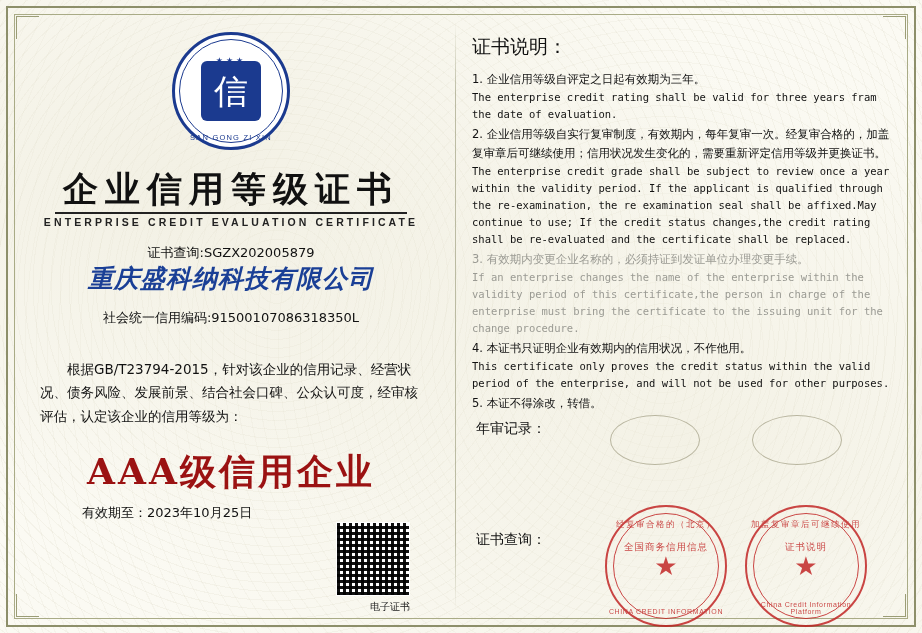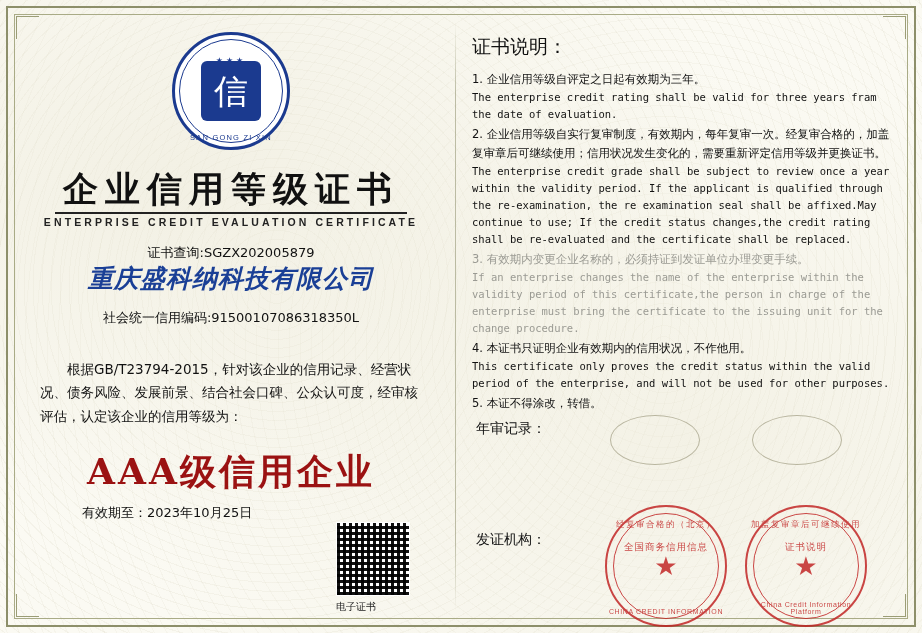--- a/index.html
+++ b/index.html
@@ -116,21 +116,21 @@
     position:absolute;left:60px;top:478px;text-align:left;
     font-size:13px;color:#111;font-family:"DejaVu Sans",sans-serif;line-height:2.05;
   }
   .inquiry{
     position:absolute;left:50px;top:556px;text-align:left;
     font-size:9.5px;color:#2a2a2a;line-height:1.55;font-family:"DejaVu Sans",sans-serif;
   }
   .inquiry .url{color:#1d3fa0;}
   
   .qr-wrap{
-    position:absolute;right:30px;top:500px;text-align:left;padding-left:48px;
+    position:absolute;right:30px;top:500px;text-align:right;padding-left:48px;
   }
   .qr{
     width:72px;height:72px;
     background-color:#fff;
     background-image:
       repeating-linear-gradient(90deg,#111 0 3px,#fff 3px 6px),
       repeating-linear-gradient(0deg,#111 0 3px,#fff 3px 6px);
     background-blend-mode:multiply;
     border:1px solid #fff;
   }
@@ -266,21 +266,21 @@
     </div>
     <div class="r-item">
       <div class="r-cn">5. 本证不得涂改，转借。</div>
     </div>
   </div>
 
   <div class="annual">年审记录：</div>
   <div class="ellipse e1"></div>
   <div class="ellipse e2"></div>
 
-  <div class="issuer-label">发证机构：</div>
+  <div class="issuer-label">证书查询：</div>
 
   <div class="seal s1">
     <div class="inner"></div>
     <div class="top-txt">经复审合格的（北京）</div>
     <div class="mid-txt">全国商务信用信息</div>
     <div class="star">★</div>
     <div class="bot-txt">CHINA CREDIT INFORMATION</div>
   </div>
 
   <div class="seal s2">

